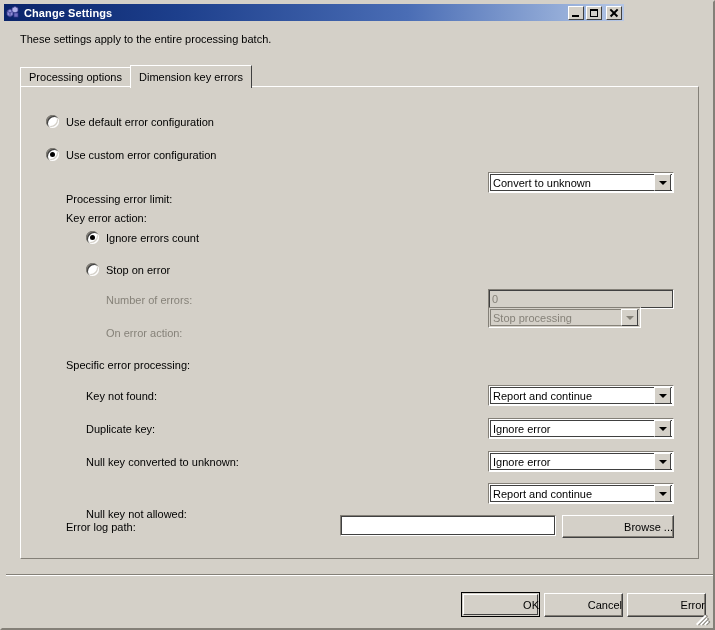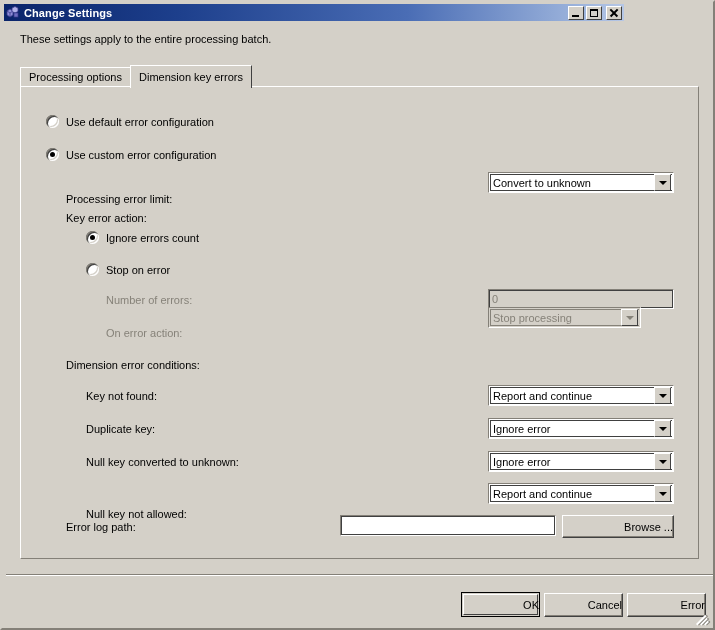--- a/index.html
+++ b/index.html
@@ -415,21 +415,21 @@
 
     <div class="lbl disabled" style="left:85px; top:240px;">On error action:</div>
     <div class="combo disabled" style="left:467px; top:220px; width:153px;">
       <span class="combo-inner"></span>
       <span class="combo-text">Stop processing</span>
       <span class="combo-btn">
           <span class="combo-arrow"></span>
         </span>
     </div>
 
-    <div class="lbl" style="left:45px; top:272px;">Dimension error conditions:</div>
+    <div class="lbl" style="left:45px; top:272px;">Specific error processing:</div>
 
     <div class="lbl" style="left:65px; top:303px;">Key not found:</div>
     <div class="combo" style="left:467px; top:298px; width:186px;">
       <span class="combo-inner"></span>
       <span class="combo-text">Report and continue</span>
       <span class="combo-btn">
           <span class="combo-arrow"></span>
         </span>
     </div>
 

